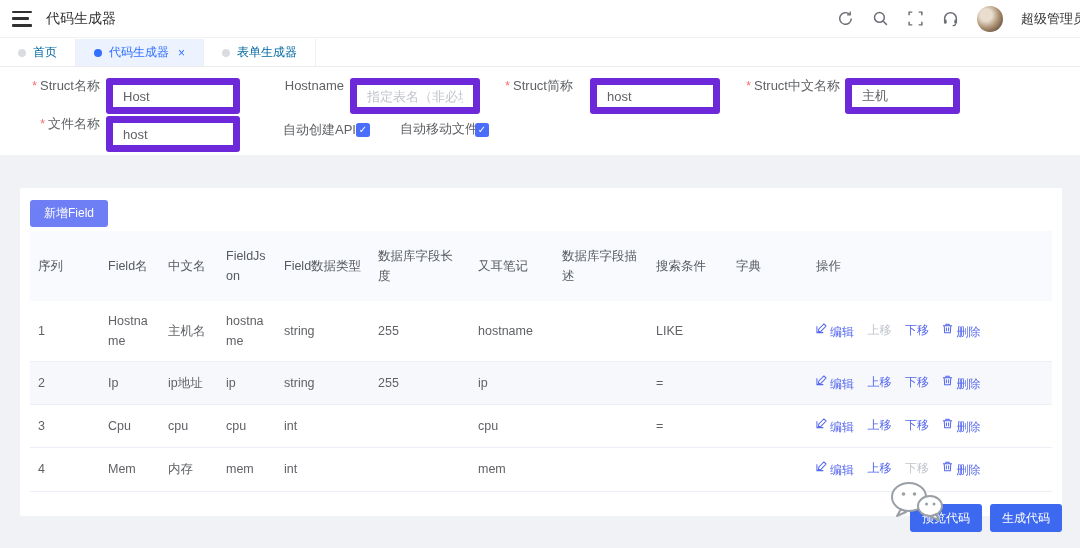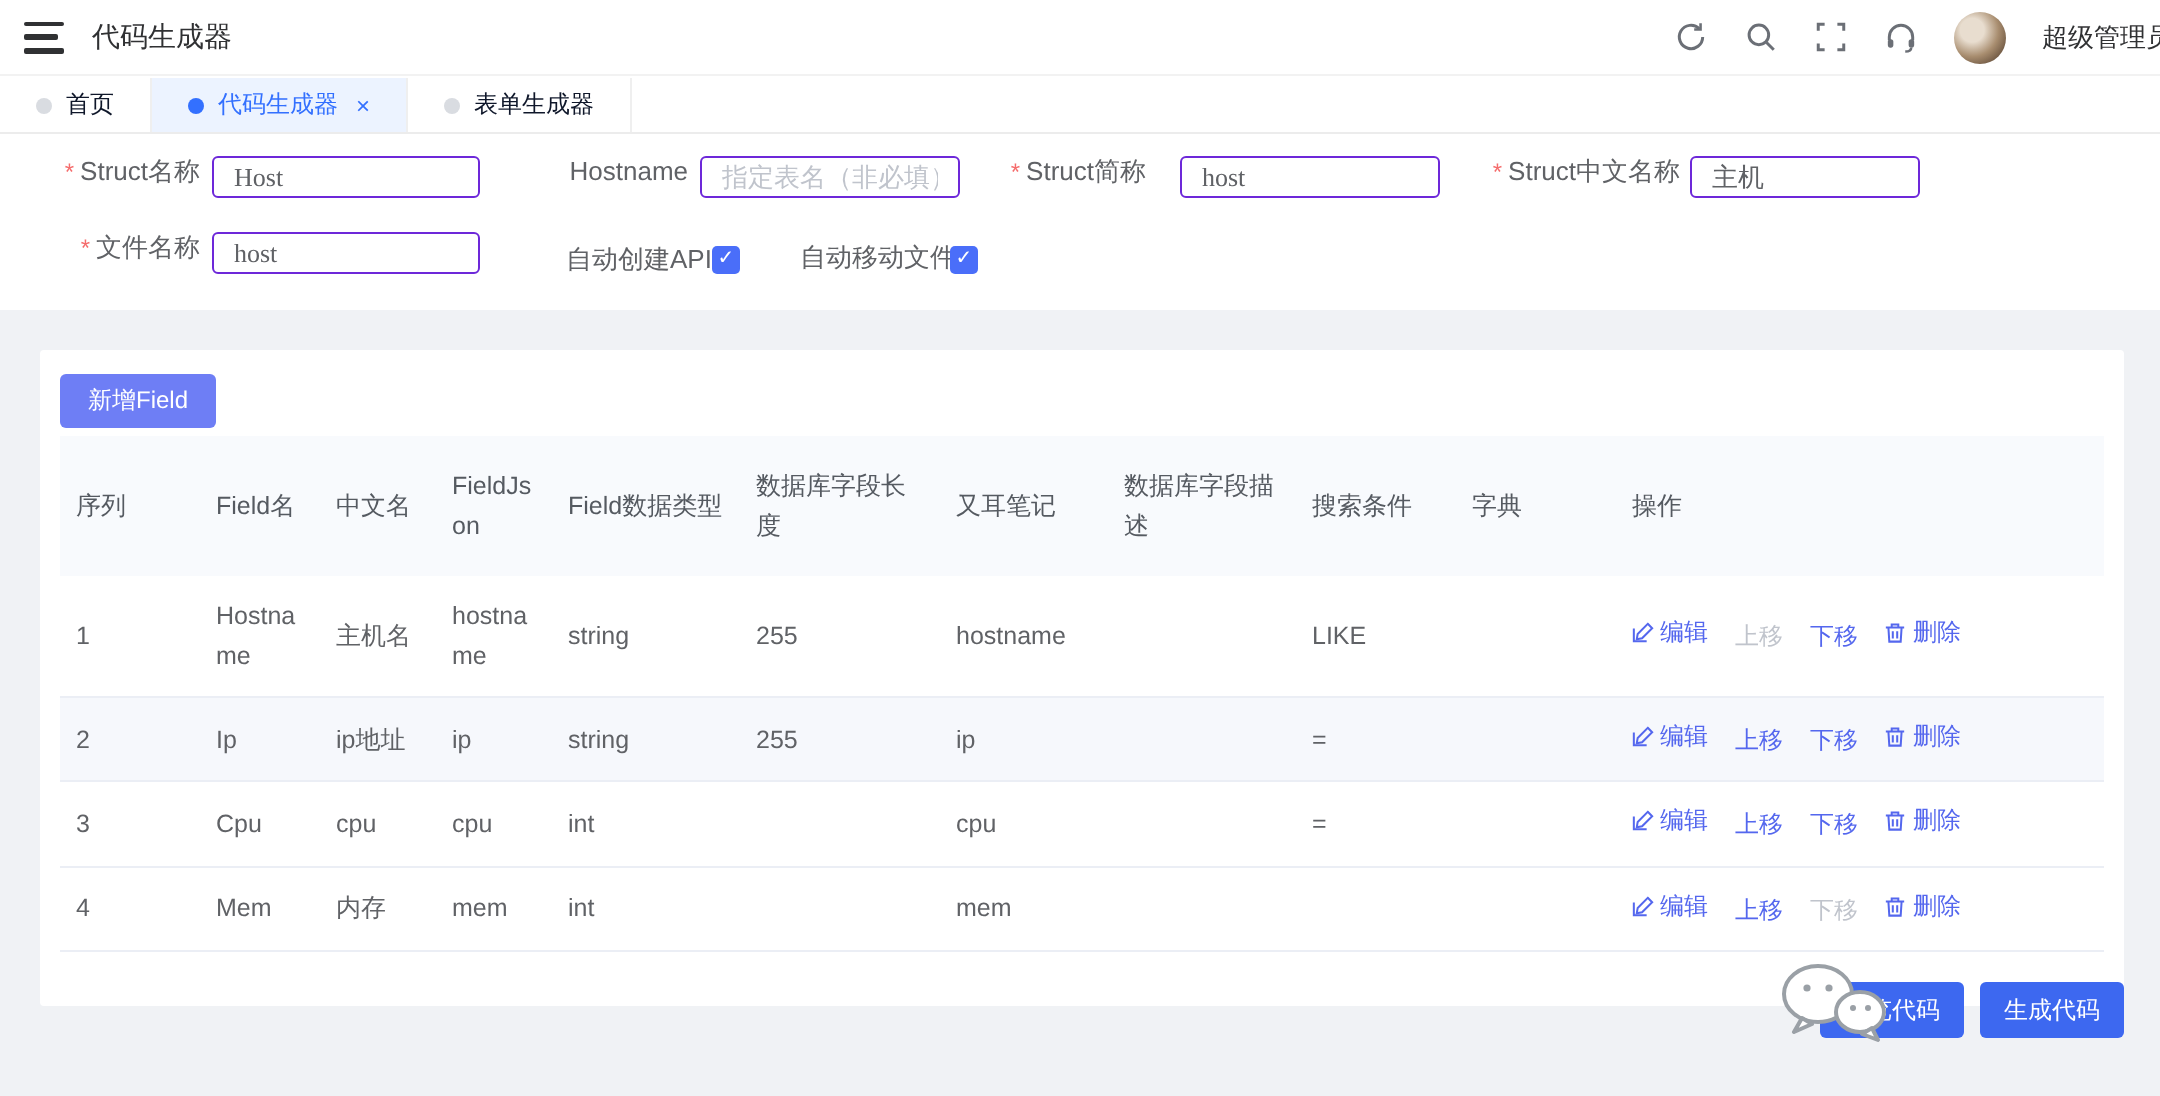--- a/index.html
+++ b/index.html
@@ -18,54 +18,54 @@
   .tb-icon { width:17px; height:17px; color:#6b6f76; display:inline-flex; cursor:pointer; }
   .tb-icon svg { width:100%; height:100%; }
   .avatar { width:26px; height:26px; border-radius:50%;
             background:radial-gradient(circle at 35% 35%, #e8ddcf 0 25%, #a88d6f 55%, #6e5742 80%, #4e3c2c 100%); }
   .user-name { font-size:13px; color:#303133; white-space:nowrap; margin-right:-6px; }
 
   
   .tabbar { position:absolute; left:0; top:39px; width:1080px; height:28px; background:#fff;
             border-bottom:1px solid #ececec; display:flex; }
   .tab { height:100%; display:flex; align-items:center; gap:7px; padding:0 18px;
-         border-right:1px solid #efefef; font-size:12px; color:#0f172a; cursor:pointer; }
+         border-right:1px solid #efefef; font-size:12px; color:#0369a1; cursor:pointer; }
   .tab .dot { width:8px; height:8px; border-radius:50%; background:#d9dce1; }
   .tab.active { background:#ecf3ff; color:var(--primary); }
   .tab.active .dot { background:var(--primary); }
   .tab .close { font-size:12px; color:var(--primary); margin-left:2px; cursor:pointer; }
 
   
   .form-area { position:absolute; left:0; top:68px; width:1080px; height:87px; background:#fff; }
   .f-label { position:absolute; height:28px; line-height:16px; font-size:13px; color:#606266; text-align:right; }
   .f-label .req { color:#f56c6c; font-style:normal; margin-right:3px; font-size:12px; }
-  .f-input { position:absolute; height:21px; border:1px solid #6d28d9; border-radius:3px; padding:0 10px;
-             font-size:13px; color:#606266; outline:none; background:#fff; font-family:Liberation Serif, serif; }
+  .f-input { position:absolute; height:36px; border:7px solid #6d28d9; border-radius:3px; padding:0 10px;
+             font-size:13px; color:#606266; outline:none; background:#fff; font-family:Liberation Sans, sans-serif; }
   .f-input::placeholder { color:#c0c4cc; }
   .cb-label { position:absolute; height:28px; line-height:28px; font-size:13px; color:#606266; }
   .checkbox { position:absolute; top:7px; width:14px; height:14px; border-radius:2.5px; background:var(--checkbox);
               color:#fff; font-size:10px; line-height:14px; text-align:center; cursor:pointer; }
 
   
   .lower-bg { position:absolute; left:0; top:155px; width:1080px; height:393px; background:var(--page-bg); }
-  .card { position:absolute; left:20px; top:175px; width:1042px; height:328px; background:#fff; border-radius:2px; }
+  .card { position:absolute; left:20px; top:188px; width:1042px; height:328px; background:#fff; border-radius:2px; }
 
   .add-btn { position:absolute; left:10px; top:12px; height:27px; padding:0 14px; background:var(--indigo);
              color:#fff; font-size:12px; border:none; border-radius:3px; cursor:pointer; font-family:inherit; }
 
   .ftable { position:absolute; left:10px; top:43px; width:1022px; border-collapse:collapse; table-layout:fixed;
             font-size:12.5px; color:#606266; }
   .ftable th { background:#f8fafd; font-weight:normal; color:#555a61; text-align:left; padding:14px 8px;
                word-break:break-all; height:70px; vertical-align:middle; line-height:1.6; }
   .ftable td { padding:10px 8px; border-bottom:1px solid #ebeef5; word-break:break-all; vertical-align:middle;
                line-height:1.6; background:#fff; }
   .ftable tr.stripe td { background:#f6f8fc; }
   .ops { white-space:nowrap; }
   .op { color:var(--link); text-decoration:none; font-size:12px; margin-right:10px; cursor:pointer;
-        display:inline-flex; align-items:center; gap:3px; }
+        display:inline-flex; align-items:flex-start; gap:3px; }
   .op svg { width:11px; height:11px; }
   .op.dis { color:#c0c4cc; cursor:default; }
 
   
   .gen-btns { position:absolute; right:0px; top:316px; display:flex; gap:8px; }
   .gen-btn { height:28px; padding:0 12px; background:var(--btn-blue); color:#fff; font-size:12px; border:none;
              border-radius:3px; cursor:pointer; font-family:inherit; }
   .watermark { position:absolute; left:875px; top:478px; width:200px; height:50px; pointer-events:none; }
   .wm-icon { position:absolute; left:12px; top:2px; width:58px; height:44px; }
   .wm-text { position:absolute; left:68px; top:6px; font-size:30px; font-weight:bold; letter-spacing:1px;

